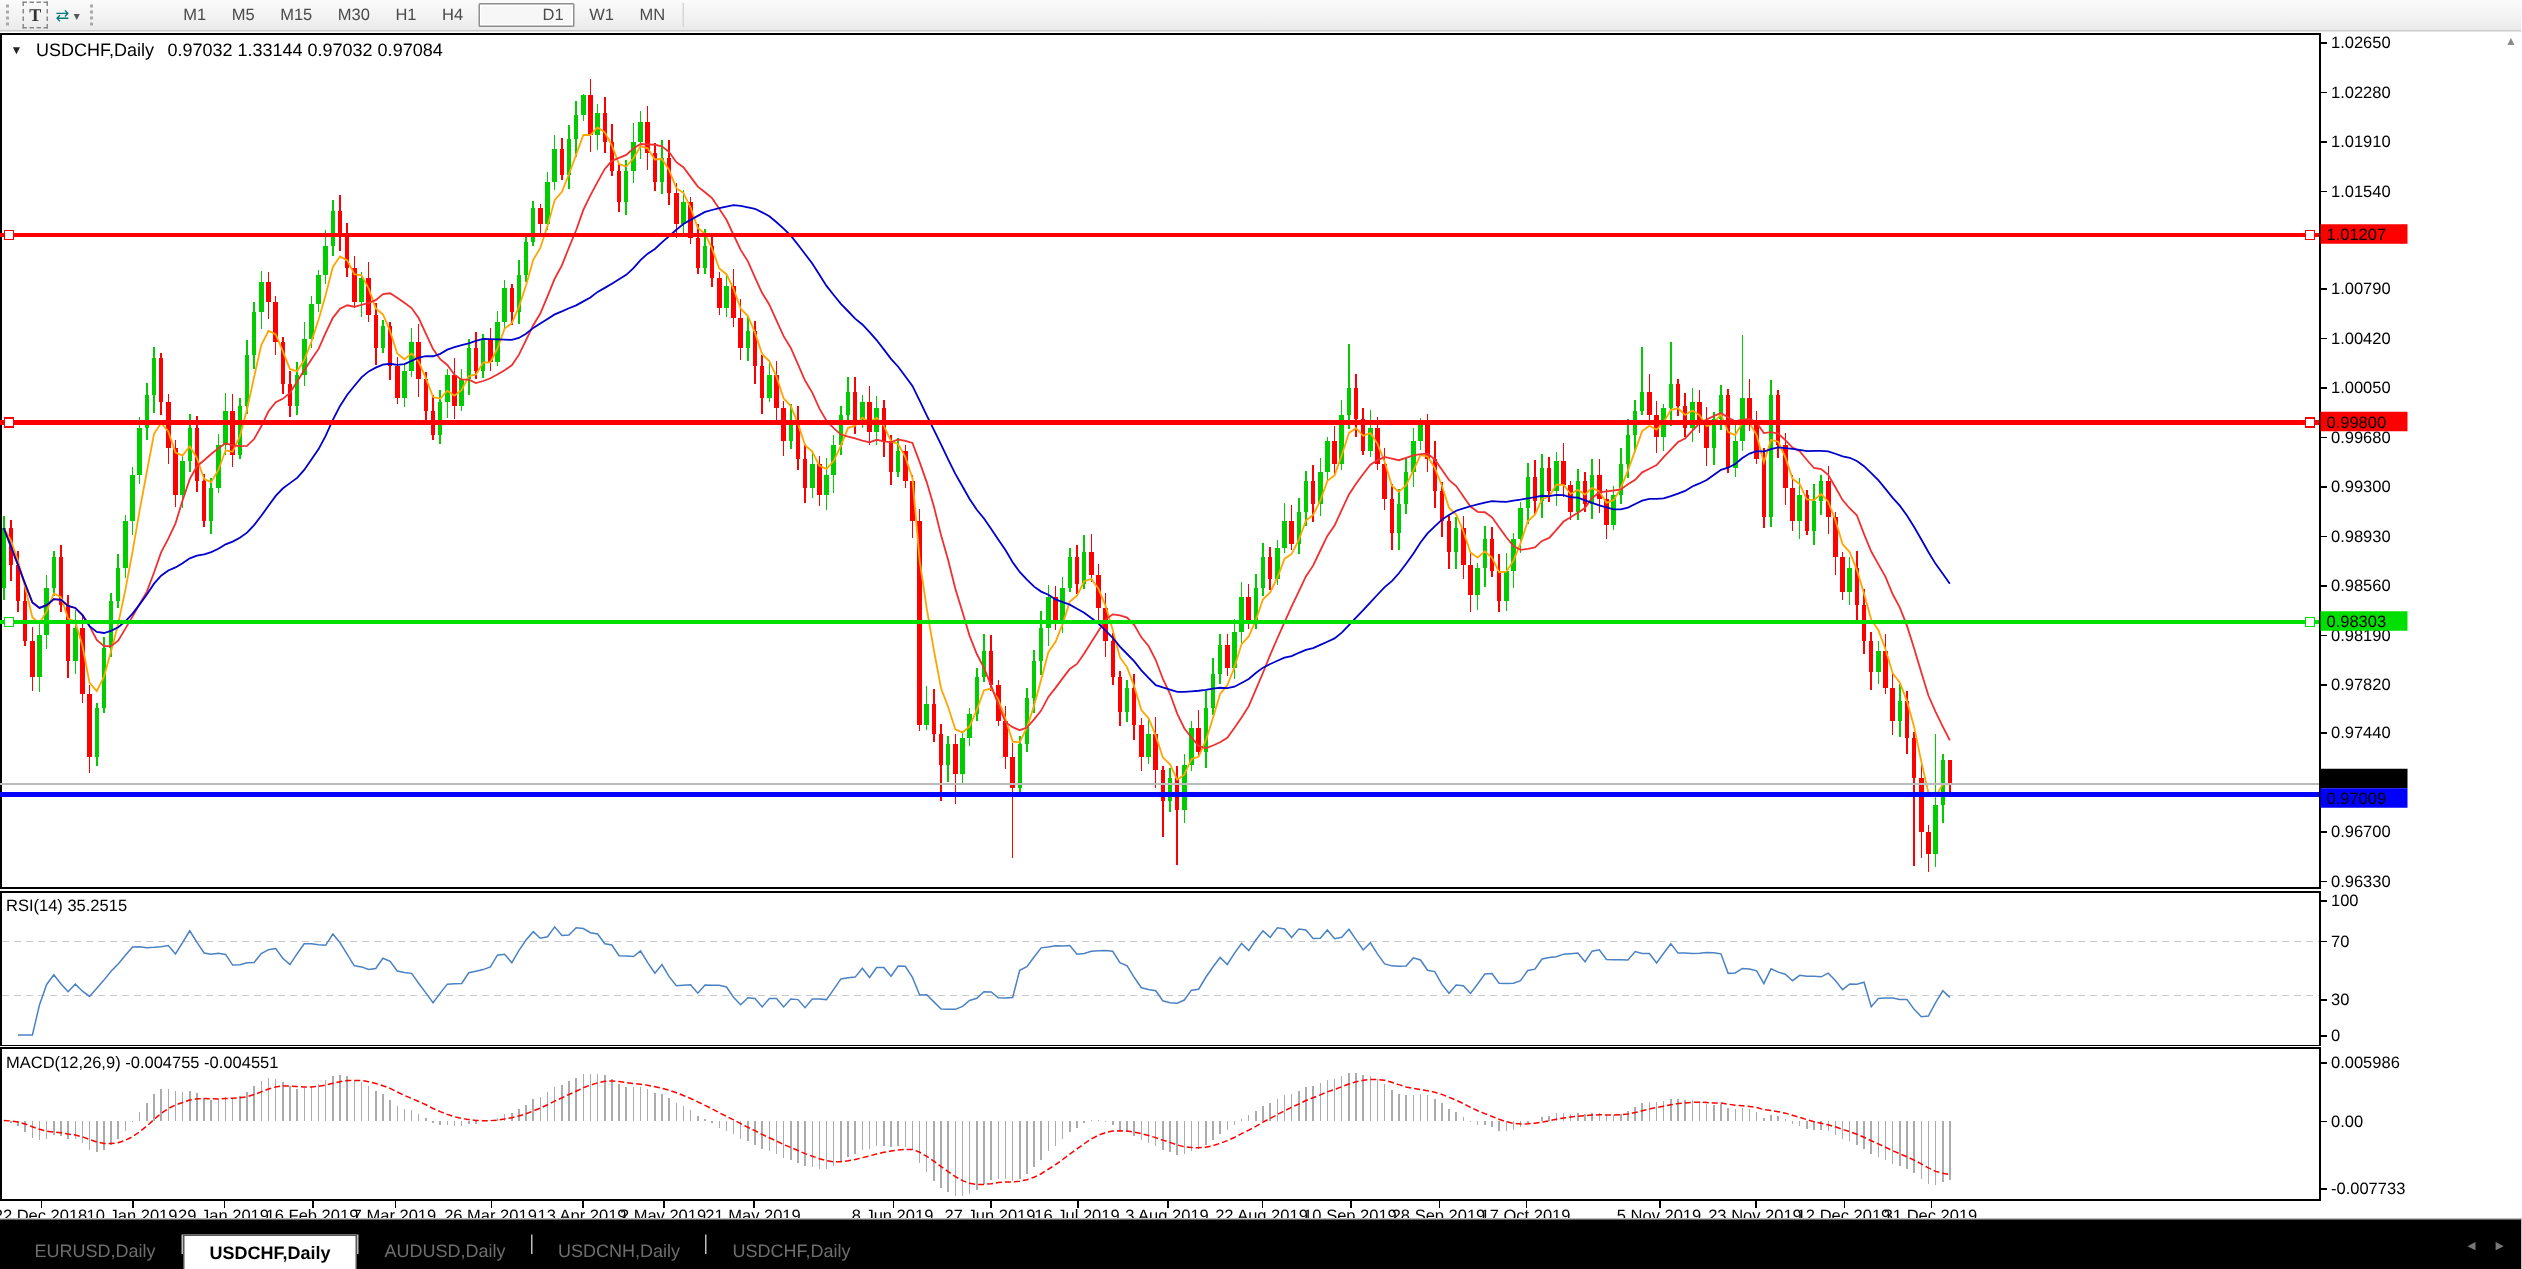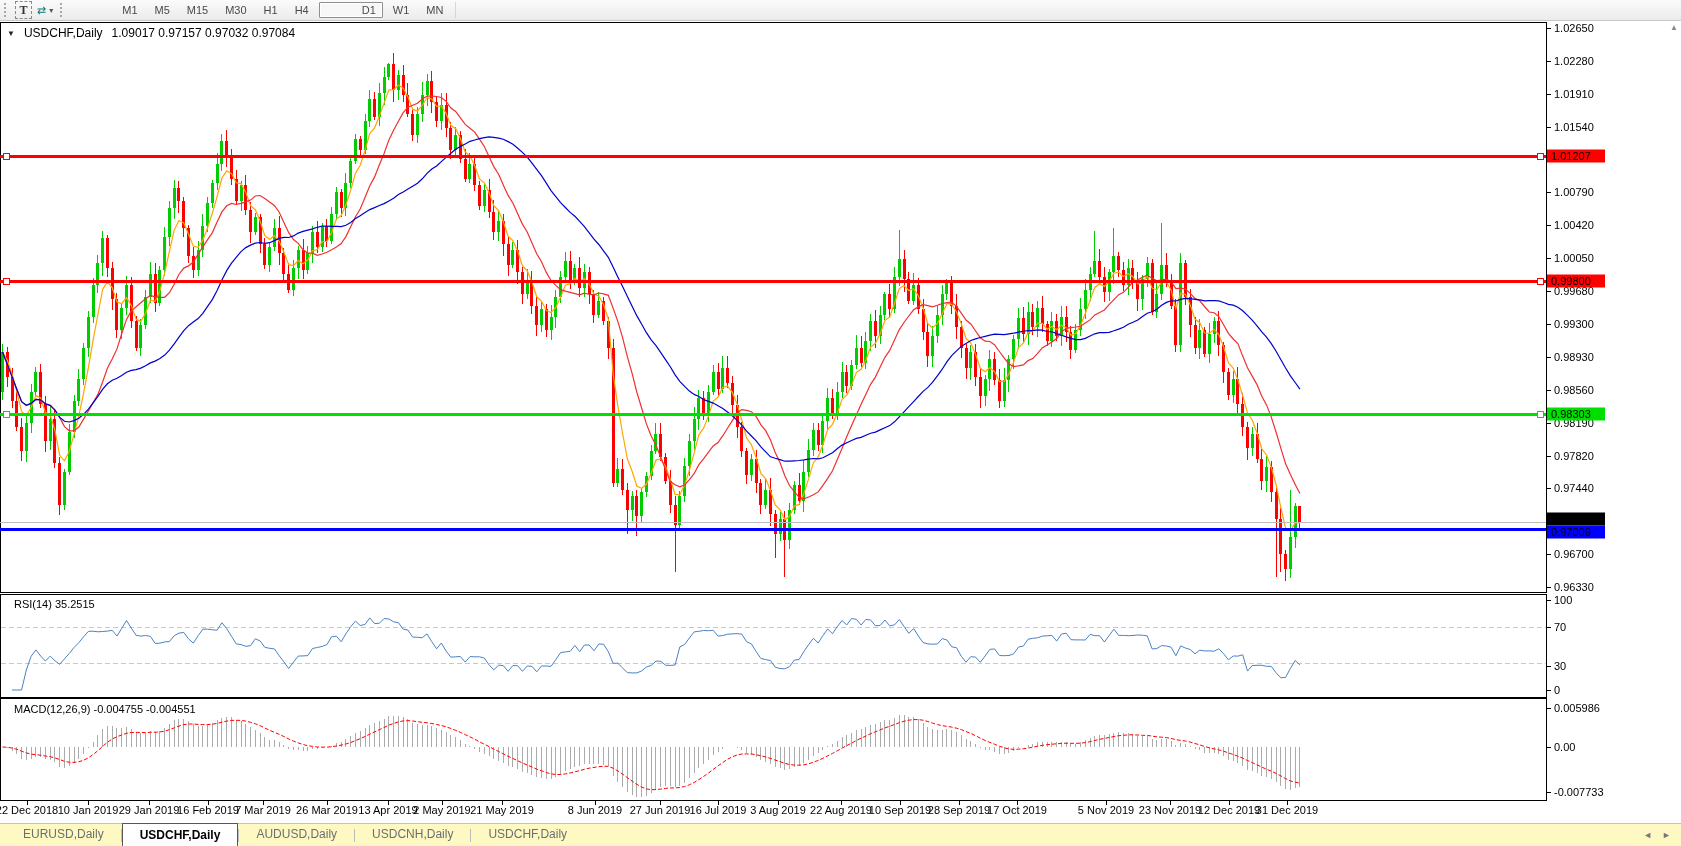--- a/index.html
+++ b/index.html
@@ -21,31 +21,31 @@
     font-weight:bold;font-size:12px;line-height:1;}
   .arrows-tool{padding:0 2px;font-size:11px;color:#067a7a;}
   .arrows-tool .caret{color:#555;font-size:8px;margin-left:3px;}
   .tf{padding:1px 6px;font-size:11px;color:#4a4a4a;border:1px solid transparent;border-radius:1px;}
   .tf.active{border:1px solid #8f8f8f;background:#f7f7f7;box-shadow:inset 0 0 0 1px #ffffff;padding-left:42px;}
   .tb-sep{width:1px;height:16px;background:#d6d6d6;margin:0 3px;}
   
   .chart-header{position:absolute;top:26px;left:7px;z-index:4;display:flex;
     align-items:center;gap:9px;font-size:12px;color:#000;}
   .chart-header .collapse{font-size:8px;color:#222;}
-  .panel-header{position:absolute;left:14px;z-index:4;font-size:11px;color:#000;}
+  .panel-header{position:absolute;left:4px;z-index:4;font-size:11px;color:#000;}
   #rsi-header{top:598px;}
   #macd-header{top:703px;}
   .scroll-up{position:absolute;top:23px;right:3px;z-index:4;color:#8a8a8a;font-size:8px;}
   
   #chart{position:absolute;top:0;left:0;z-index:1;}
   #chart text{font-family:"Liberation Sans",sans-serif;font-size:11px;fill:#000;}
   
   .tabbar{
-    position:absolute;left:0;bottom:0;width:1681px;height:23px;z-index:6;
-    background:#fef9c3;border-top:1px solid #c2c2c2;
+    position:absolute;left:0;bottom:0;width:1681px;height:34px;z-index:6;
+    background:#000000;border-top:1px solid #c2c2c2;
     display:flex;align-items:flex-end;padding-left:6px;box-sizing:border-box;
   }
   .tab{height:23px;line-height:23px;padding:0 17px;font-size:12px;color:#6e6e6e;box-sizing:border-box;}
   .tab.active{background:#fff;border:1px solid #585858;border-bottom:none;
     color:#000;font-weight:bold;}
   .tabsep{width:1px;height:13px;background:#bdbdbd;align-self:center;}
   .tab-arrows{margin-left:auto;margin-right:10px;align-self:center;
     color:#777;font-size:9px;display:flex;gap:10px;}
 </style>
 </head>
@@ -69,21 +69,21 @@
       <div class="tf active">D1</div>
       <div class="tf">W1</div>
       <div class="tf">MN</div>
     </div>
   <div class="tb-sep"></div>
 </div>
 
 <div class="chart-header">
   <span class="collapse">▼</span>
   <span>USDCHF,Daily</span>
-  <span>1.09017 0.97157 0.97032 0.97084</span>
+  <span>0.97032 1.33144 0.97032 0.97084</span>
 </div>
 
 <div id="rsi-header" class="panel-header">RSI(14) 35.2515</div>
 <div id="macd-header" class="panel-header">MACD(12,26,9) -0.004755 -0.004551</div>
 
 <span class="scroll-up">▲</span>
 
 <svg id="chart" width="1681" height="846">
     <g fill="none" stroke="#000" shape-rendering="crispEdges">
       <rect x="0.5" y="22.5" width="1546" height="569.5"></rect>

